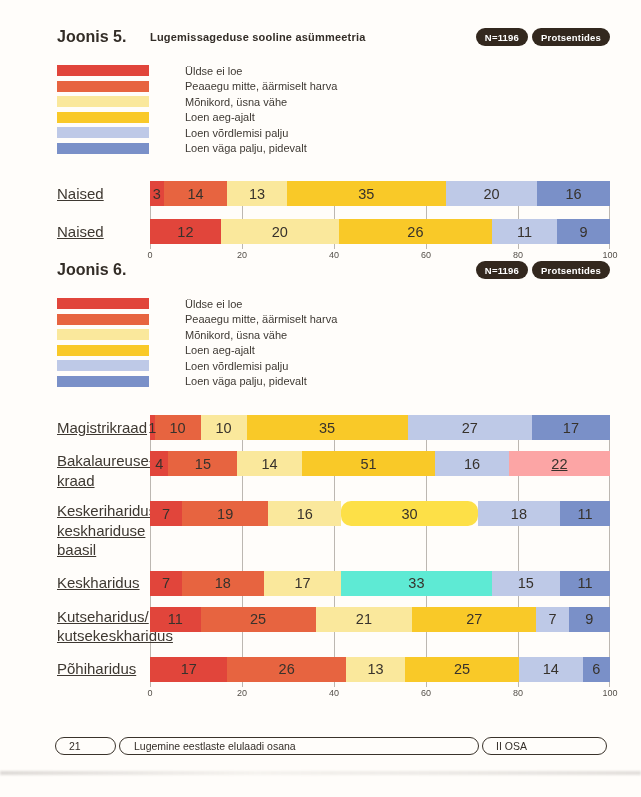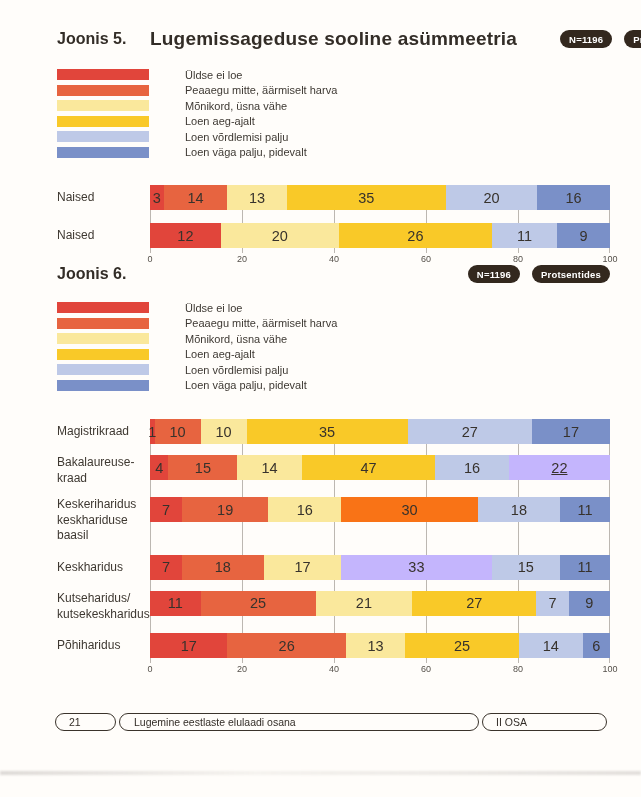--- a/index.html
+++ b/index.html
@@ -2,43 +2,43 @@
 <html style="--badge-bg: #33281e; --badge-text: #ffffff; --text-dark: #332d27; --tick: #bcb7b1; --bar-value-text: #37322c;"><head>
 <meta charset="utf-8">
 <style>
   html,body{margin:0;padding:0;background:#fffdfa;}
   body{width:641px;height:797px;position:relative;font-family:"Liberation Sans",sans-serif;overflow:hidden;}
   .page{padding:28px 31px 0 57px;box-sizing:border-box;}
 
   
   .fig-header{display:flex;align-items:center;}
   .fig-label{width:93px;font-size:16px;font-weight:bold;color:var(--text-dark);flex:0 0 93px;}
-  .fig-title{font-size:19px;font-weight:bold;color:var(--text-dark);letter-spacing:.2px;white-space:nowrap;}
-  .badges{margin-left:auto;display:flex;gap:12px;padding-left:43px;}
+  .fig-title{font-size:11px;font-weight:bold;color:var(--text-dark);letter-spacing:.2px;white-space:nowrap;}
+  .badges{margin-left:auto;display:flex;gap:4px;padding-left:43px;}
   .badge{background:var(--badge-bg);color:#fff;font-size:9.5px;font-weight:bold;
          padding:3.5px 9px;border-radius:9px;letter-spacing:.2px;white-space:nowrap;}
 
   
   .legend{margin:17px 0 0 0;}
   .lrow{display:flex;align-items:center;height:15.5px;}
   .lswatch{width:92px;height:11px;margin-right:36px;flex:0 0 92px;}
   .llabel{font-size:11px;color:#3e3933;}
 
   
   .chart{position:relative;}
   .fig-a .chart{margin-top:25px;}
   .fig-b .chart{margin-top:26px;}
   .ticks{position:absolute;left:93px;right:0;top:0;bottom:12px;z-index:0;}
   .tick{position:absolute;top:0;bottom:0;width:1px;background:var(--tick);}
   .crow{display:flex;position:relative;z-index:1;}
   .fig-a .crow{margin-bottom:13px;}
   .fig-b .crow{margin-bottom:11px;}
   .crow:last-of-type{margin-bottom:5px !important;}
-  .rlabel{width:93px;flex:0 0 93px;font-size:12px;color:#3e3831;display:flex;align-items:center;
-          white-space:pre-line;line-height:1.3;box-sizing:border-box;padding-right:7px;}
+  .rlabel{width:93px;flex:0 0 93px;font-size:15px;color:#3e3831;display:flex;align-items:center;
+          white-space:pre-line;line-height:1.3;box-sizing:border-box;padding-right:7px;text-decoration:underline;}
   .bar{flex:1;display:flex;height:25px;}
   .seg{flex-basis:0;min-width:0;display:flex;align-items:center;justify-content:center;
        font-size:14.5px;color:var(--bar-value-text);}
   .seg b{position:relative;z-index:2;white-space:nowrap;font-weight:500;}
   .axis{margin-left:93px;position:relative;height:12px;font-size:9px;color:#55504a;}
   .axis span{position:absolute;top:1px;transform:translateX(-50%);}
 
   .fig-b{}
 
   
@@ -232,44 +232,44 @@
               <div class="seg" style="flex-grow: 4; background: rgb(225, 69, 59);">
                 <b>4</b>
               </div>
               <div class="seg" style="flex-grow: 15; background: rgb(231, 100, 64);">
                 <b>15</b>
               </div>
               <div class="seg" style="flex-grow: 14; background: rgb(250, 232, 156);">
                 <b>14</b>
               </div>
               <div class="seg" style="flex-grow: 29; background: rgb(249, 201, 40);">
-                <b>47</b>
+                <b>51</b>
               </div>
               <div class="seg" style="flex-grow: 16; background: rgb(190, 201, 231);">
                 <b>16</b>
               </div>
-              <div class="seg" style="flex-grow: 22; background: #c4b5fd; text-decoration: underline;">
+              <div class="seg" style="flex-grow: 22; background: #fca5a5; text-decoration: underline;">
                 <b>22</b>
               </div>
             </div>
           </div>
           <div class="crow">
             <div class="rlabel">Keskeriharidus
 keskhariduse baasil</div>
             <div class="bar">
               <div class="seg" style="flex-grow: 7; background: rgb(225, 69, 59);">
                 <b>7</b>
               </div>
               <div class="seg" style="flex-grow: 19; background: rgb(231, 100, 64);">
                 <b>19</b>
               </div>
               <div class="seg" style="flex-grow: 16; background: rgb(250, 232, 156);">
                 <b>16</b>
               </div>
-              <div class="seg" style="flex-grow: 30; background: #f97316;">
+              <div class="seg" style="flex-grow: 30; background: #fde047; border-radius: 10px;">
                 <b>30</b>
               </div>
               <div class="seg" style="flex-grow: 18; background: rgb(190, 201, 231);">
                 <b>18</b>
               </div>
               <div class="seg" style="flex-grow: 11; background: rgb(122, 144, 200);">
                 <b>11</b>
               </div>
             </div>
           </div>
@@ -278,21 +278,21 @@
             <div class="bar">
               <div class="seg" style="flex-grow: 7; background: rgb(225, 69, 59);">
                 <b>7</b>
               </div>
               <div class="seg" style="flex-grow: 18; background: rgb(231, 100, 64);">
                 <b>18</b>
               </div>
               <div class="seg" style="flex-grow: 17; background: rgb(250, 232, 156);">
                 <b>17</b>
               </div>
-              <div class="seg" style="flex-grow: 33; background: #c4b5fd;">
+              <div class="seg" style="flex-grow: 33; background: #5eead4;">
                 <b>33</b>
               </div>
               <div class="seg" style="flex-grow: 15; background: rgb(190, 201, 231);">
                 <b>15</b>
               </div>
               <div class="seg" style="flex-grow: 11; background: rgb(122, 144, 200);">
                 <b>11</b>
               </div>
             </div>
           </div>

